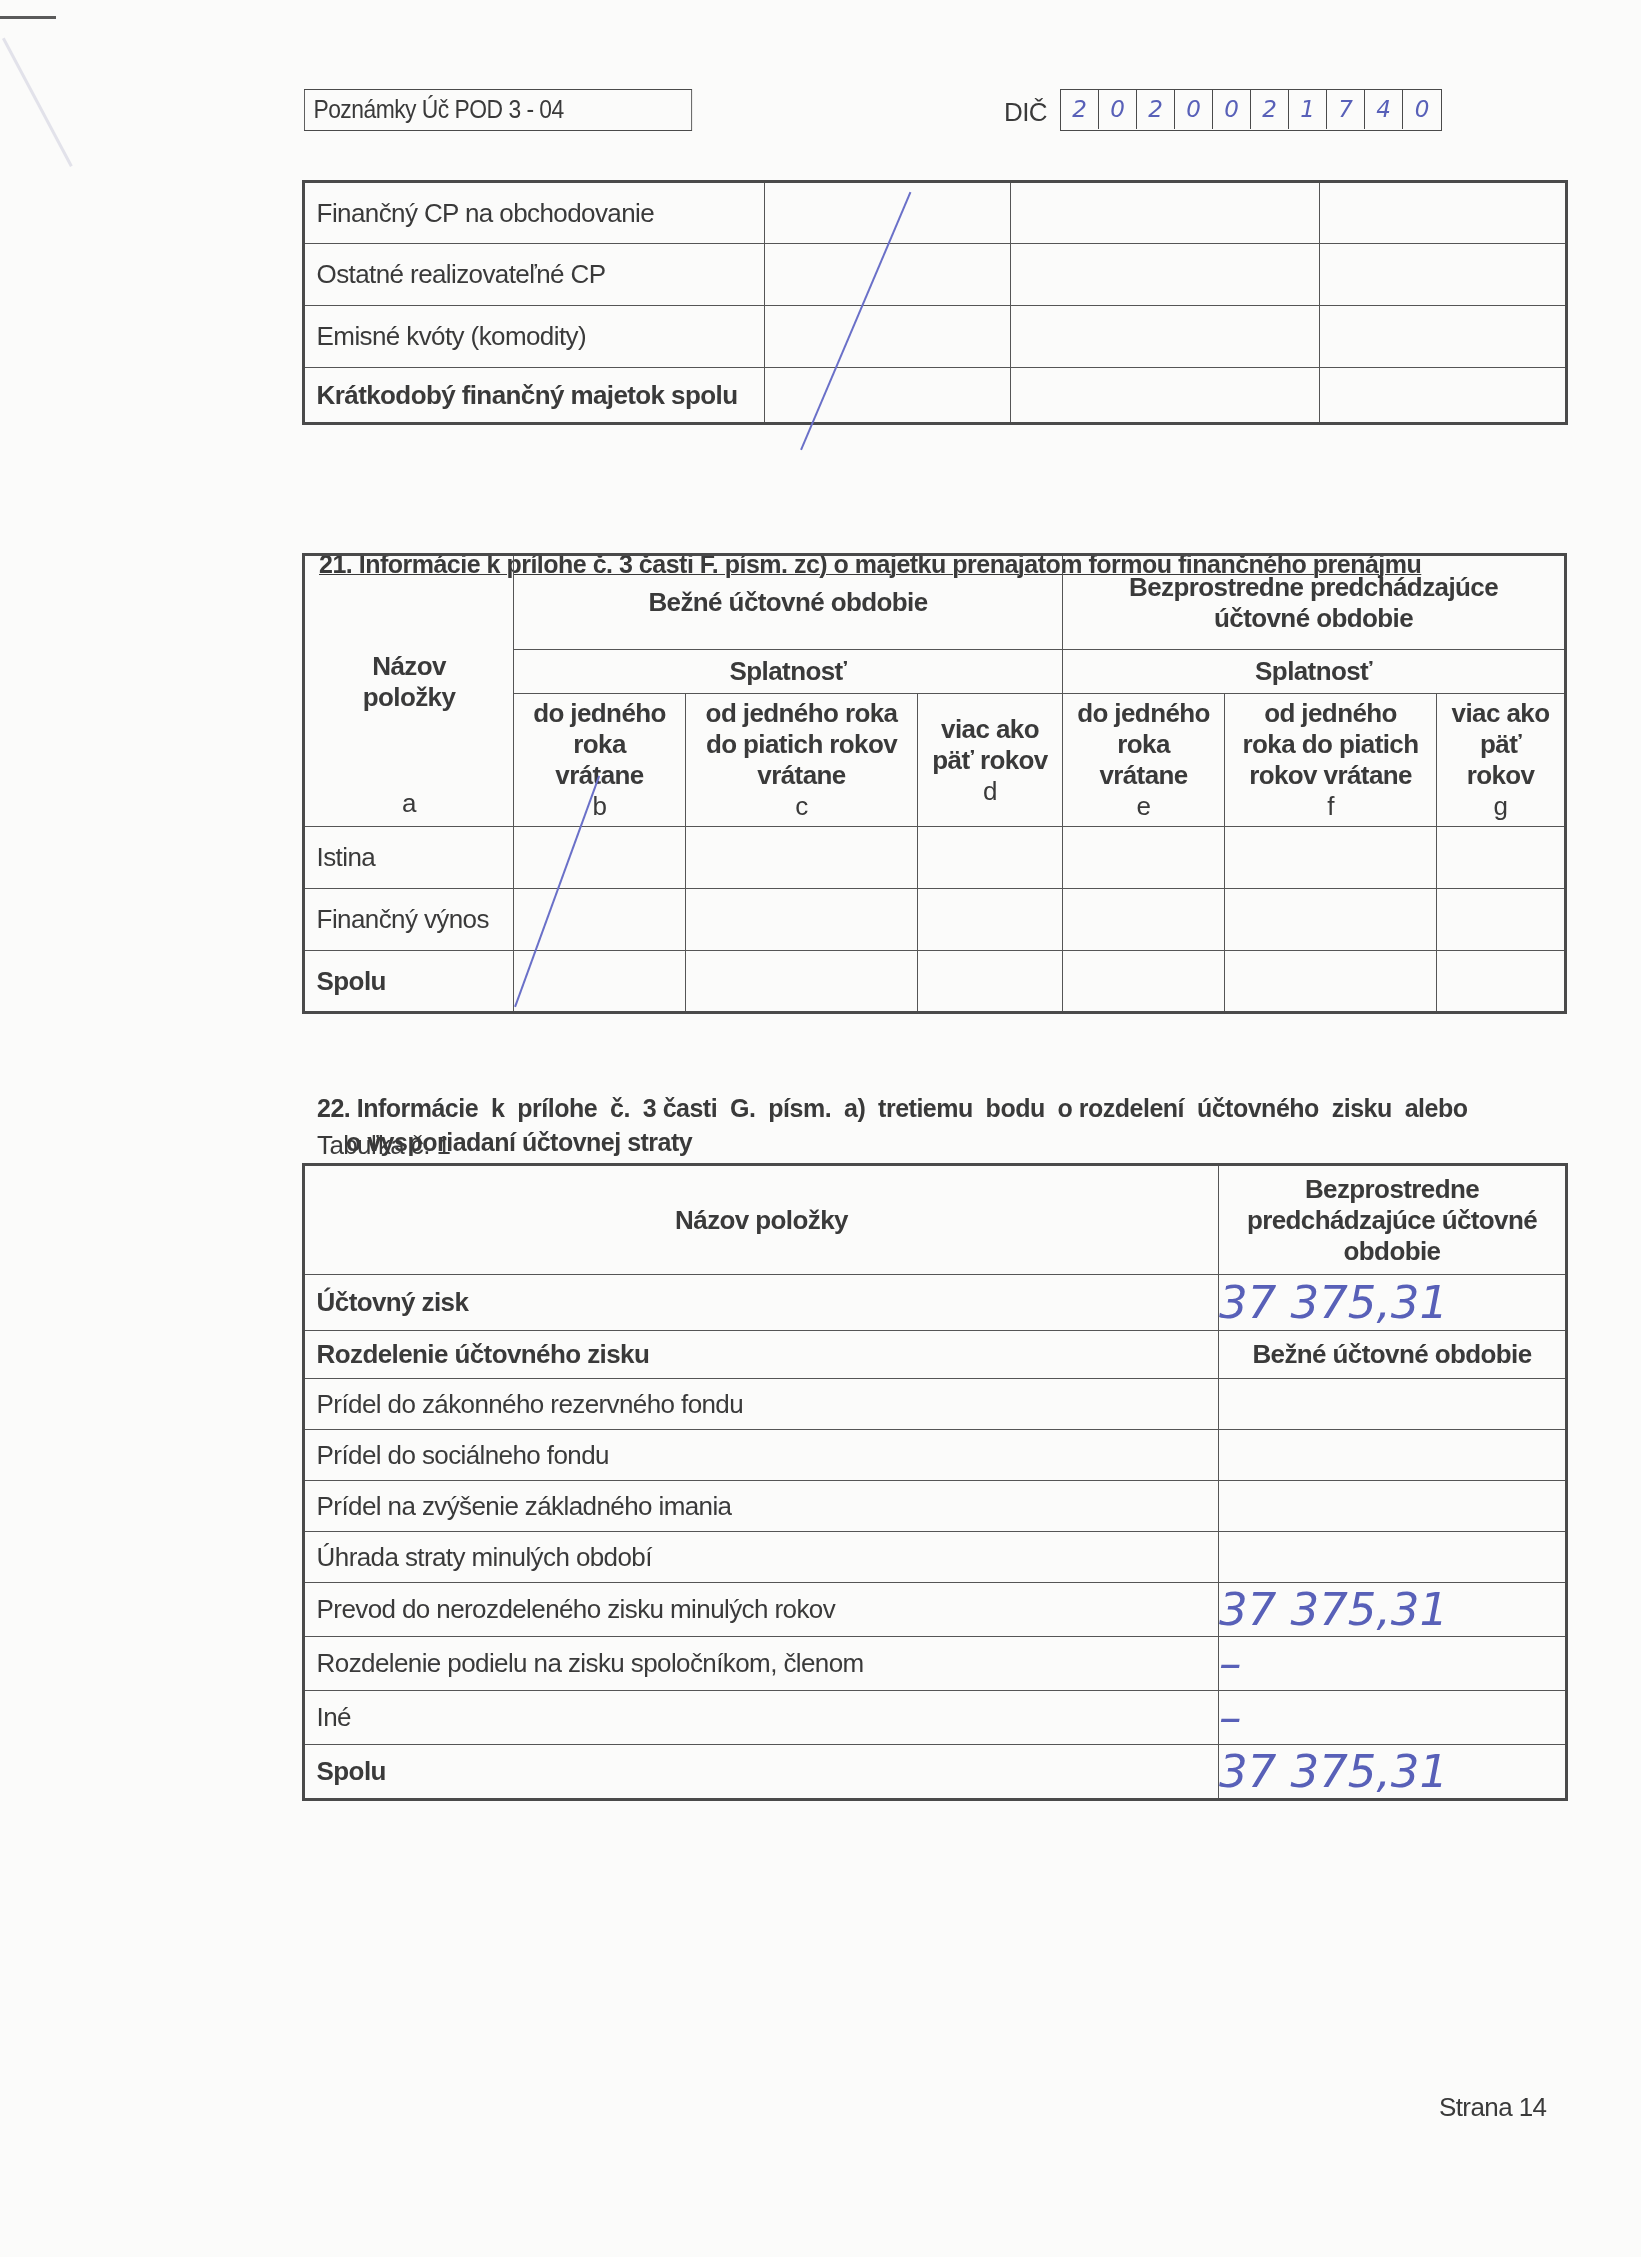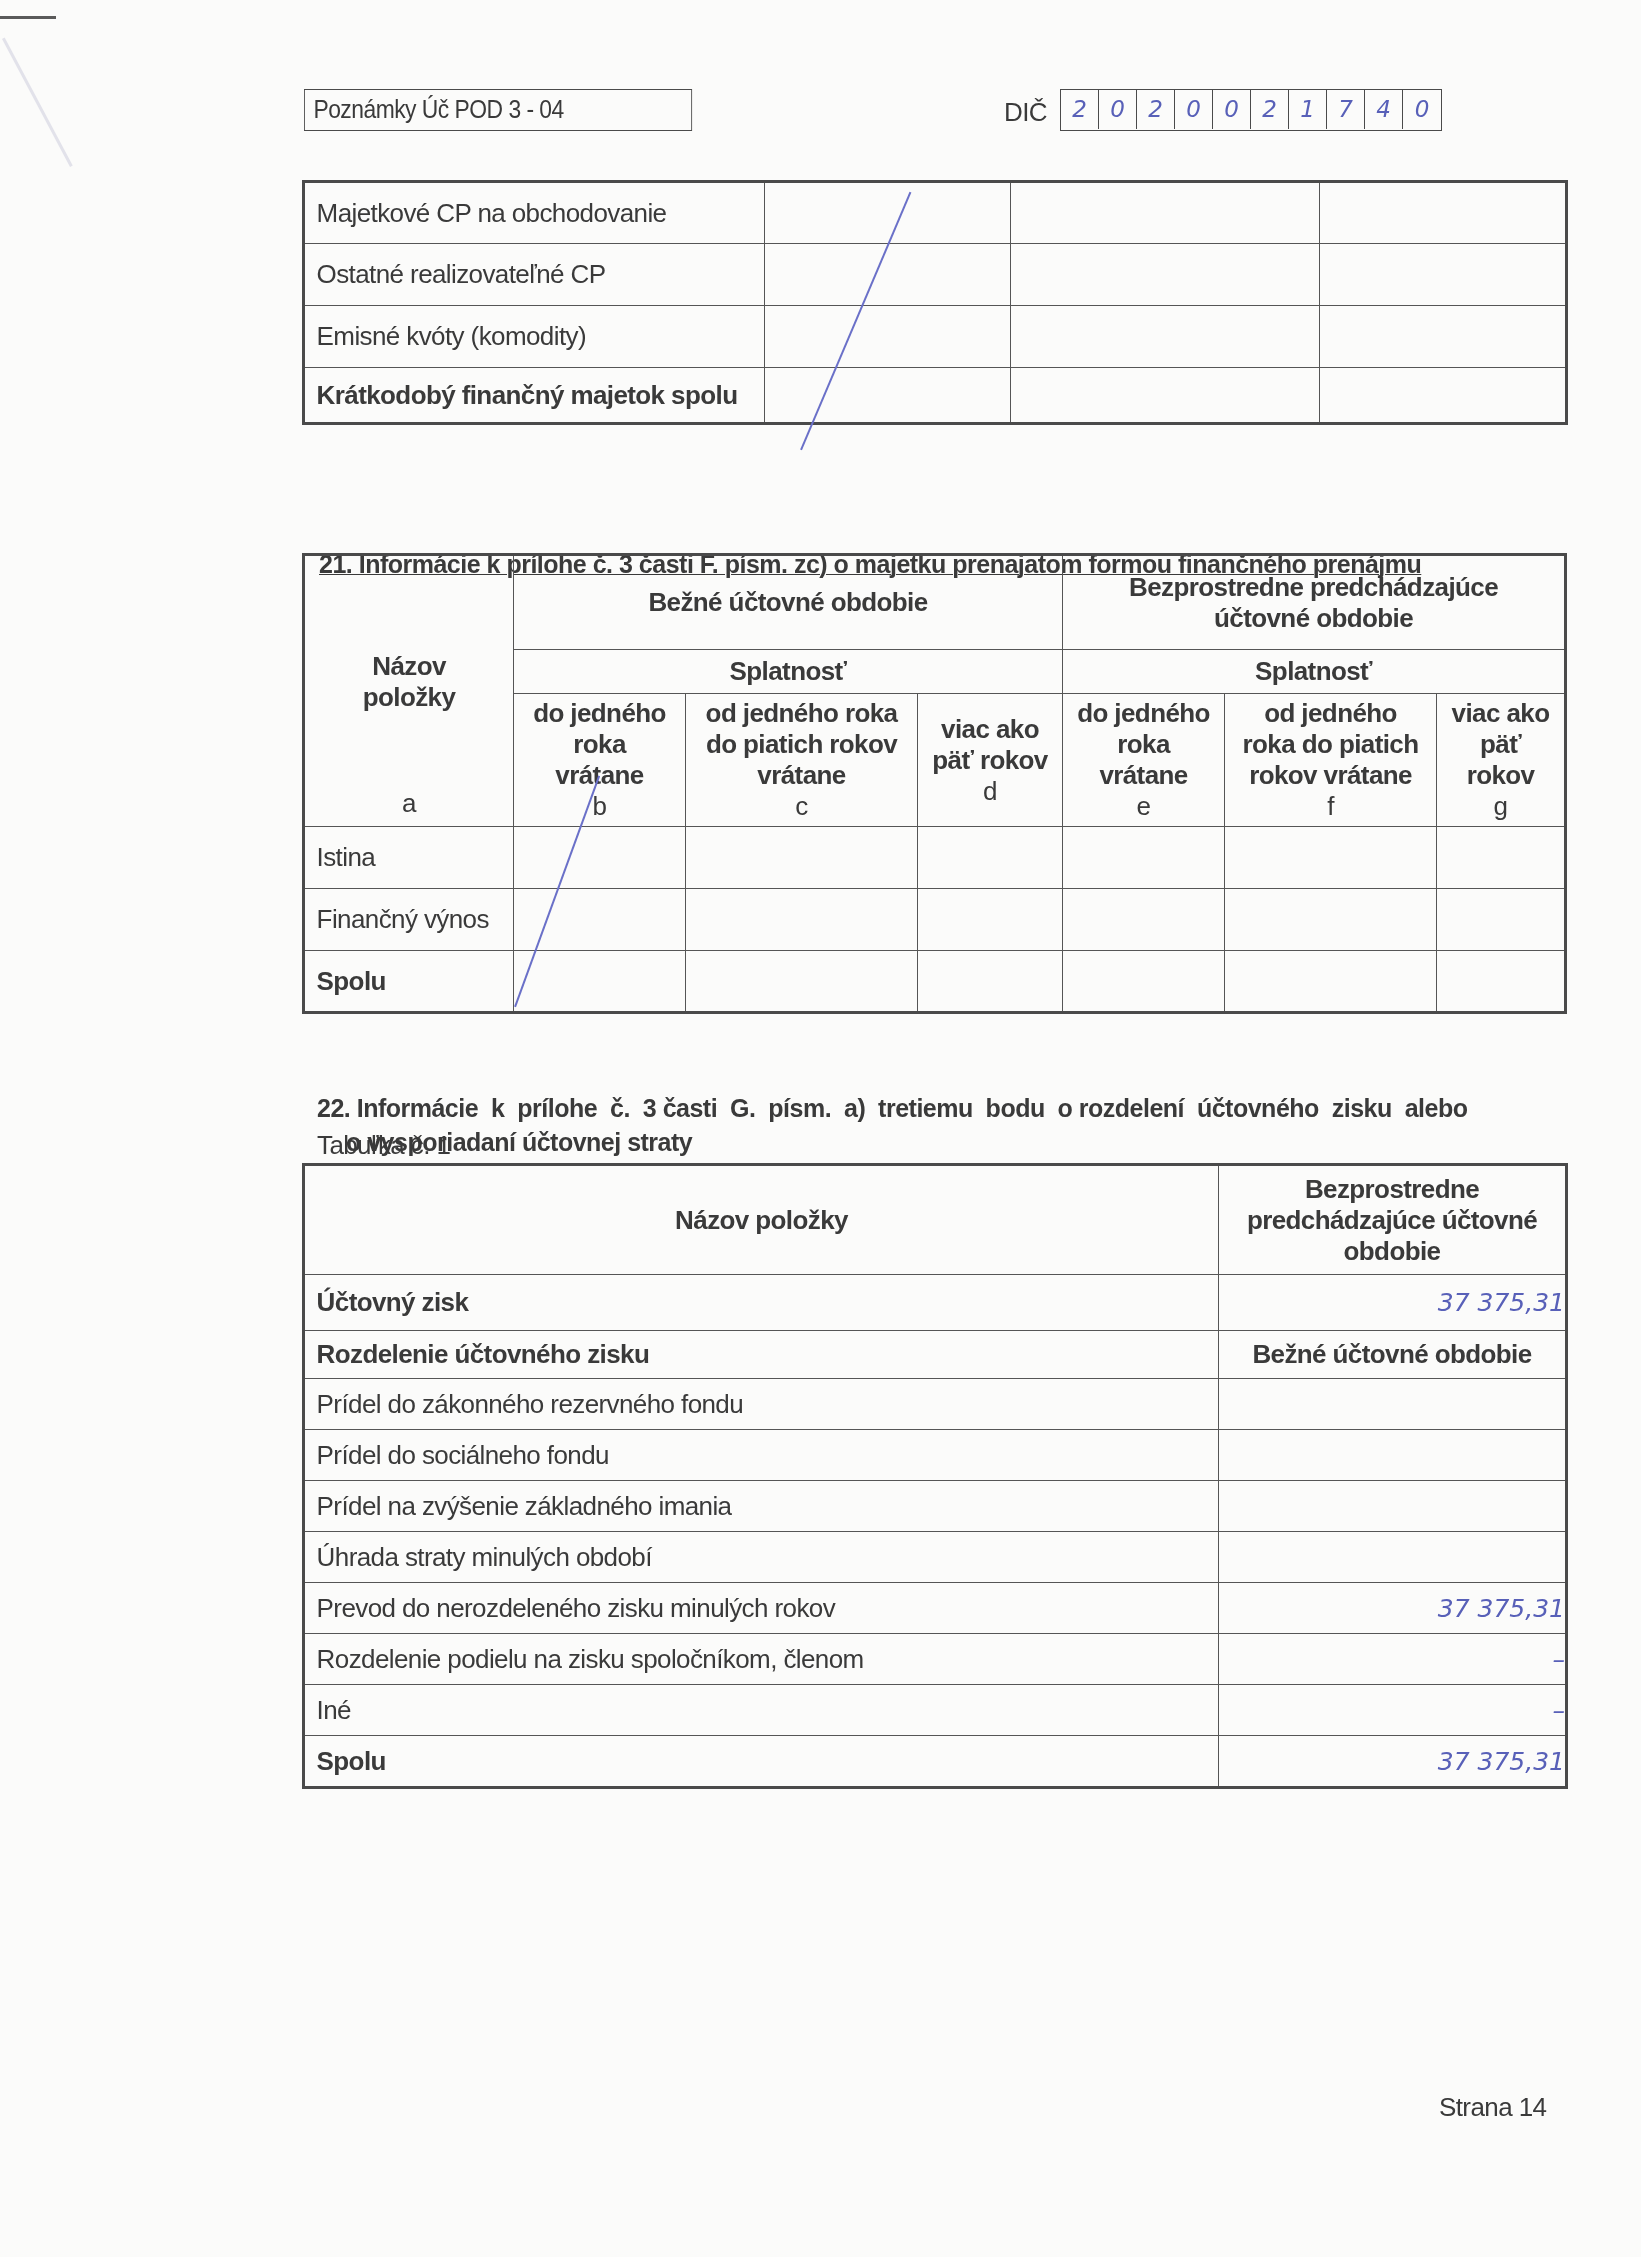--- a/index.html
+++ b/index.html
@@ -17,21 +17,21 @@
              font-family:"DejaVu Sans", sans-serif; font-size:23px; line-height:39px; color:#5860b8; font-style:italic; }
   .dic-box:last-child { border-right:none; }
 
   table { border-collapse:collapse; position:absolute; table-layout:fixed; }
   td, th { border:1.9px solid #555; box-sizing:border-box; padding:0; vertical-align:middle; }
   .outer { border:3.9px solid #4a4a4a; }
   .cond { font-size:26px; letter-spacing:-0.6px; }
   .lbl { padding-left:11.6px; }
   .bold { font-weight:bold; }
   .ctr { text-align:center; }
-  .hand { font-family:"DejaVu Sans", sans-serif; color:#5860b8; font-size:25px; font-style:italic; text-align:right; }
+  .hand { font-family:"DejaVu Sans", sans-serif; color:#5860b8; font-size:45px; font-style:italic; text-align:left; }
 
   .sec-title { font-size:25px; font-weight:bold; letter-spacing:-0.5px;margin-top:29px; }
   .strike { position:absolute; height:1.9px; background:#6a70c8; transform-origin:left center; }
   .page-num { left:1439px; top:2092px; font-size:26px; }
 </style>
 </head>
 <body>
 
 <div class="scan-line"></div>
 <div class="scan-diag"></div>
@@ -53,21 +53,21 @@
 
 <table class="outer" style="left:302px; top:180px; width:1263px;">
   <colgroup>
       <col style="width:461px">
       <col style="width:246px">
       <col style="width:309px">
       <col style="width:247px">
     </colgroup>
   <tbody>
       <tr style="height:62px">
-    <td class="lbl cond">Majetkové CP na obchodovanie</td>
+    <td class="lbl cond">Finančný CP na obchodovanie</td>
     <td></td>
         <td></td>
         <td></td>
   </tr>
   <tr style="height:62px">
     <td class="lbl cond">Ostatné realizovateľné CP</td>
     <td></td>
         <td></td>
         <td></td>
   </tr>

